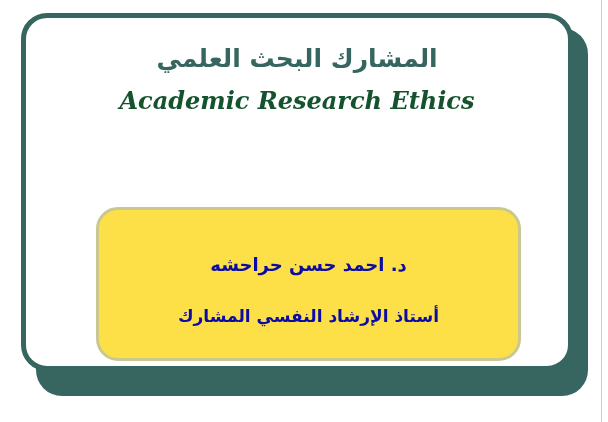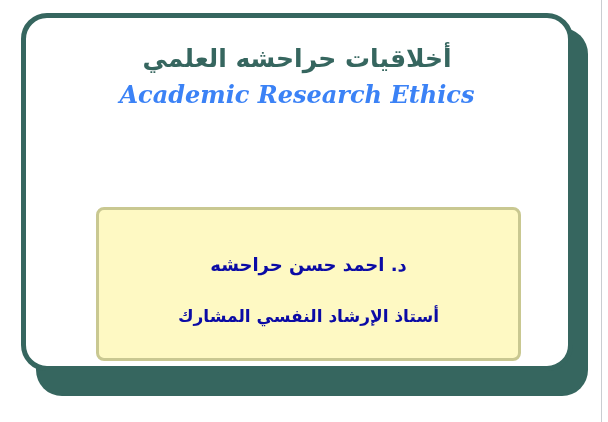--- a/index.html
+++ b/index.html
@@ -71,39 +71,40 @@
     color: #36665f;
     font-family: "DejaVu Sans", sans-serif;
     font-weight: bold;
     font-size: 25px;
     line-height: 38px;
     letter-spacing: 0px;
     white-space: nowrap;
   }
 
   .title-en {
-    color: #3b82f6;
+    color: #14532d;
     font-family: "DejaVu Serif", serif;
     font-weight: bold;
     font-style: italic;
     font-size: 24px;
     line-height: 34px;
+    margin-top: 6px;
     white-space: nowrap;
   }
 
   
   .presenter-box {
     position: absolute;
     left: 96px;
     top: 207px;
     width: 425px;
     height: 154px;
-    background: #fef9c3;
+    background: #fde047;
     border: 3px solid #c9c891;
-    border-radius: 8px;
+    border-radius: 22px;
     box-sizing: border-box;
   }
 
   .presenter-lines {
     position: absolute;
     left: 0;
     top: 40px;
     width: 100%;
     text-align: center;
   }
@@ -134,21 +135,21 @@
 
 <div id="slide">
 
   <div class="page-edge-rule"></div>
 
   <div class="frame-shadow"></div>
 
   <div class="frame-card"></div>
 
   <div class="title-block">
-    <div class="title-ar">أخلاقيات حراحشه العلمي</div>
+    <div class="title-ar">المشارك البحث العلمي</div>
     <div class="title-en">Academic Research Ethics</div>
   </div>
 
   <div class="presenter-box">
     <div class="presenter-lines">
       <div class="presenter-name">د. احمد حسن حراحشه</div>
       <div class="presenter-role">أستاذ الإرشاد النفسي المشارك</div>
     </div>
   </div>
 

